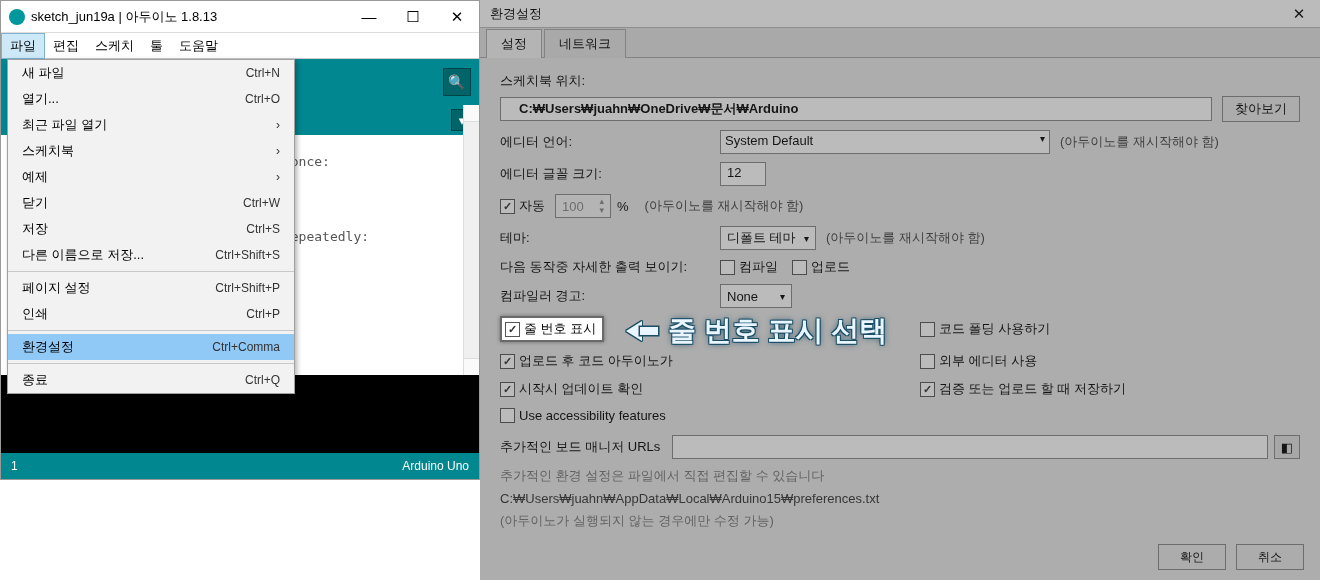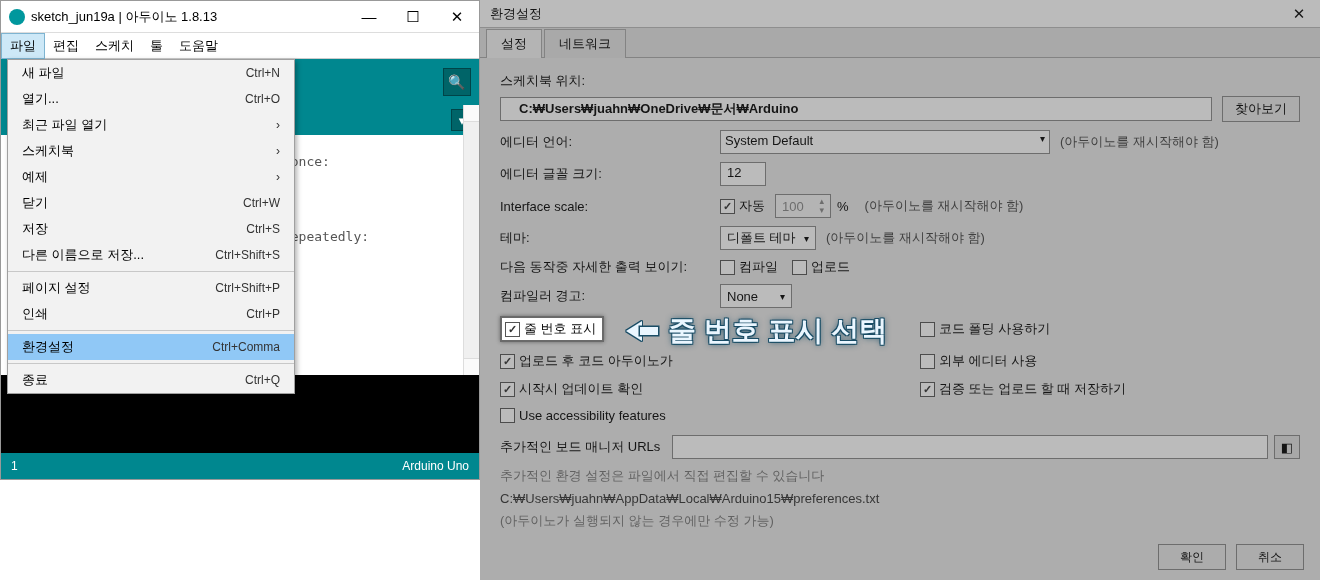--- a/index.html
+++ b/index.html
@@ -423,21 +423,20 @@
       </div>
       <span class="hint">(아두이노를 재시작해야 함)</span>
     </div>
 
     <div class="field-row">
       <div class="field-label">에디터 글꼴 크기:</div>
       <div class="small-input">12</div>
     </div>
 
     <div class="field-row">
-      <div class="field-label">Interface scale:</div>
       <span class="cb checked"></span>
       <span style="margin-right:10px;">자동</span>
       <div class="spinner-input">
         <span>100</span>
         <span class="spin">▴<br>▾</span>
       </div>
       <span style="margin:0 6px;">%</span>
       <span class="hint">(아두이노를 재시작해야 함)</span>
     </div>
 

